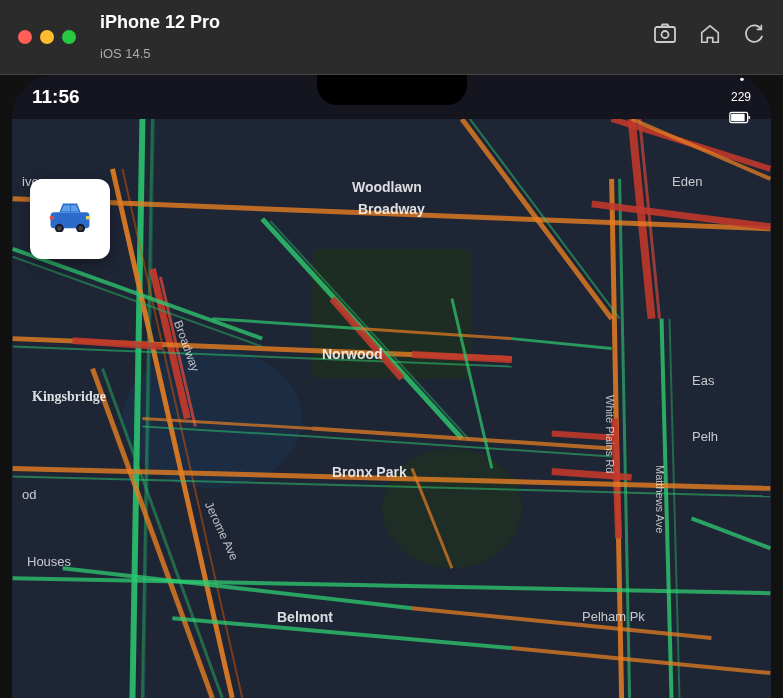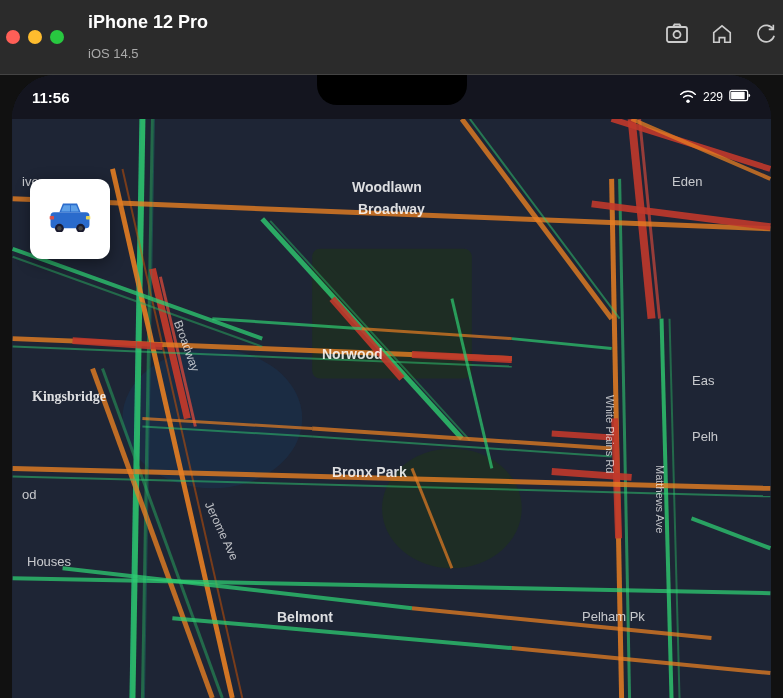--- a/index.html
+++ b/index.html
@@ -10,21 +10,21 @@
       font-family: -apple-system, BlinkMacSystemFont, 'SF Pro Display', 'Helvetica Neue', sans-serif;
       overflow: hidden;
     }
 
     
     .titlebar {
       height: 75px;
       background: #2b2b2b;
       display: flex;
       align-items: center;
-      padding: 0 6px;
+      padding: 0 18px;
       border-bottom: 1px solid #444;
     }
     .traffic-lights {
       display: flex;
       gap: 8px;
       align-items: center;
     }
     .light {
       width: 14px;
       height: 14px;
@@ -87,39 +87,40 @@
     .status-bar {
       height: 44px;
       background: rgba(20,20,30,0.9);
       display: flex;
       align-items: center;
       padding: 0 20px;
       position: relative;
       z-index: 10;
     }
     .status-time {
-      font-size: 15px;
+      font-size: 19px;
       font-weight: 600;
       color: #fff;
     }
     .notch {
       position: absolute;
       top: 0;
       left: 50%;
       transform: translateX(-50%);
       width: 150px;
       height: 30px;
       background: #000;
       border-radius: 0 0 20px 20px;
     }
     .status-right {
       margin-left: auto;
       display: flex;
       gap: 6px;
-      align-items: center;
+      align-items: flex-end;
+      flex-direction: column;
     }
 
     
     .map-area {
       position: relative;
       width: 100%;
       height: calc(100% - 44px);
       background: #1e2535;
       overflow: hidden;
     }

